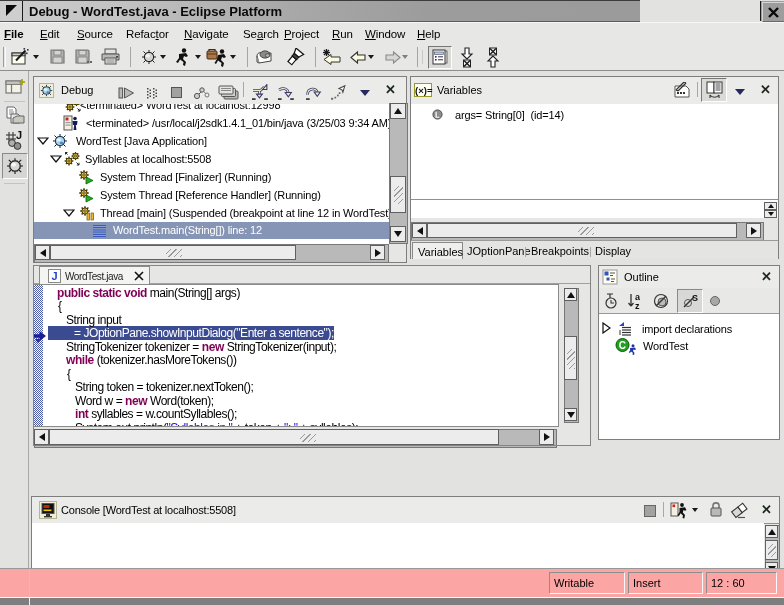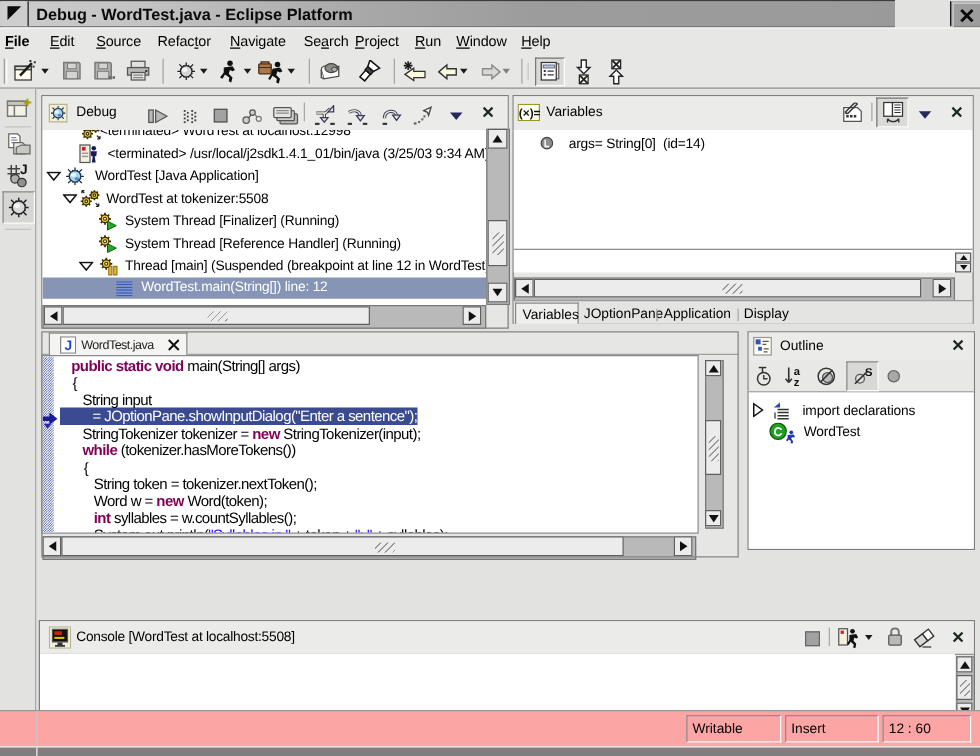--- a/index.html
+++ b/index.html
@@ -103,21 +103,21 @@
   <rect x="0" y="0" width="13" height="3" fill="#3a5ac0"></rect>
   <rect x="0" y="4.5" width="13" height="3" fill="#3a5ac0"></rect>
   <rect x="0" y="9" width="13" height="3" fill="#3a5ac0"></rect>
   <rect x="0" y="1" width="13" height="1" fill="#88a0e0"></rect>
   <rect x="0" y="5.5" width="13" height="1" fill="#88a0e0"></rect>
   <rect x="0" y="10" width="13" height="1" fill="#88a0e0"></rect>
 </g>
 </defs>
 </svg>
 
-<div class="abs" style="left:0;top:0;width:716px;height:22px;
+<div class="abs" style="left:0;top:0;width:640px;height:22px;
   background:linear-gradient(90deg,#cccccc 0px,#c3c3c3 120px,#a8a8a8 290px,#9c9c9c 430px,#9a9a9a 784px);
   border-top:1px solid #3c3c3c;border-bottom:1px solid #5c5c5c;box-sizing:border-box;">
   <div class="abs" style="left:1px;top:0px;width:21px;height:20px;background:#cecece;border-right:1px solid #1a1a1a;">
     <svg width="21" height="20">
         <polygon points="5,4 16,4 5,15" fill="#0a0a0a"></polygon>
       </svg>
   </div>
   <div class="abs" style="left:29px;top:3px;font-size:13px;font-weight:bold;color:#0a0a0a;">Debug - WordTest.java - Eclipse Platform</div>
   <div class="abs" style="left:760px;top:0px;width:24px;height:20px;background:#9d9d9d;border-left:1px solid #1a1a1a;">
     <div class="abs" style="left:1px;top:1px;width:21px;height:18px;border-top:1px solid #d6d6d6;border-left:1px solid #d6d6d6;border-right:1px solid #6a6a6a;border-bottom:1px solid #6a6a6a;display:flex;align-items:center;justify-content:center;">
@@ -456,21 +456,21 @@
     <svg class="abs" style="left:18px;top:29px;" width="16" height="16">
         <use href="#bug16"></use>
       </svg>
     <div class="trow" style="left:42px;top:31px;">WordTest [Java Application]</div>
     <svg class="abs" style="left:16px;top:51px;" width="12" height="8" viewBox="0 0 12 8">
         <polygon points="1,1 11,1 6,7" fill="#fff" stroke="#111" stroke-width="1.2"></polygon>
       </svg>
     <svg class="abs" style="left:30px;top:47px;" width="16" height="16" viewBox="0 0 16 16">
         <use href="#gears16"></use>
       </svg>
-    <div class="trow" style="left:51px;top:49px;">WordTest at tokenizer:5508</div>
+    <div class="trow" style="left:51px;top:49px;">Syllables at localhost:5508</div>
     <svg class="abs" style="left:44px;top:65px;" width="16" height="16">
         <use href="#threadrun"></use>
       </svg>
     <div class="trow" style="left:66px;top:67px;">System Thread [Finalizer] (Running)</div>
     <svg class="abs" style="left:44px;top:83px;" width="16" height="16">
         <use href="#threadrun"></use>
       </svg>
     <div class="trow" style="left:66px;top:85px;text-align:center;">System Thread [Reference Handler] (Running)</div>
     <svg class="abs" style="left:29px;top:105px;" width="12" height="8" viewBox="0 0 12 8">
         <polygon points="1,1 11,1 6,7" fill="#fff" stroke="#111" stroke-width="1.2"></polygon>
@@ -565,21 +565,21 @@
     </div>
   <div class="sbbt" style="left:335px;top:146px;width:15px;height:15px;">
       <span class="arr ar"></span>
     </div>
   <div class="tabrow" style="left:0;top:163px;width:367px;height:18px;">
     <div class="tab" style="left:1px;top:1px;width:51px;height:17px;">
         <span style="position:absolute;left:5px;top:3px;">Variables</span>
       </div>
     <span class="abs t11" style="left:56px;top:4px;">JOptionPane</span>
     <div class="vsep" style="left:114px;top:6px;height:10px;"></div>
-    <span class="abs t11" style="left:120px;top:4px;">Application</span>
+    <span class="abs t11" style="left:120px;top:4px;">Breakpoints</span>
     <div class="vsep" style="left:179px;top:6px;height:10px;"></div>
     <span class="abs t11" style="left:184px;top:4px;">Display</span>
   </div>
 </div>
 
 <div class="abs" id="editorPanel" style="left:33px;top:265px;width:558px;height:181px;">
   <div class="abs" style="left:0;top:0;width:558px;height:181px;background:#e6e6e4;"></div>
   <div class="abs" style="left:0;top:0;width:558px;height:181px;border:1px solid #848484;box-sizing:border-box;z-index:5;pointer-events:none;"></div>
   <div class="abs" style="left:0;top:0;width:558px;height:19px;background:#e6e6e4;border-bottom:1px solid #a0a0a0;box-sizing:border-box;"></div>
   <div class="abs" style="left:6px;top:1px;width:111px;height:18px;background:#f4f4f2;border:1px solid #8a8a8a;border-bottom:none;box-sizing:border-box;">

